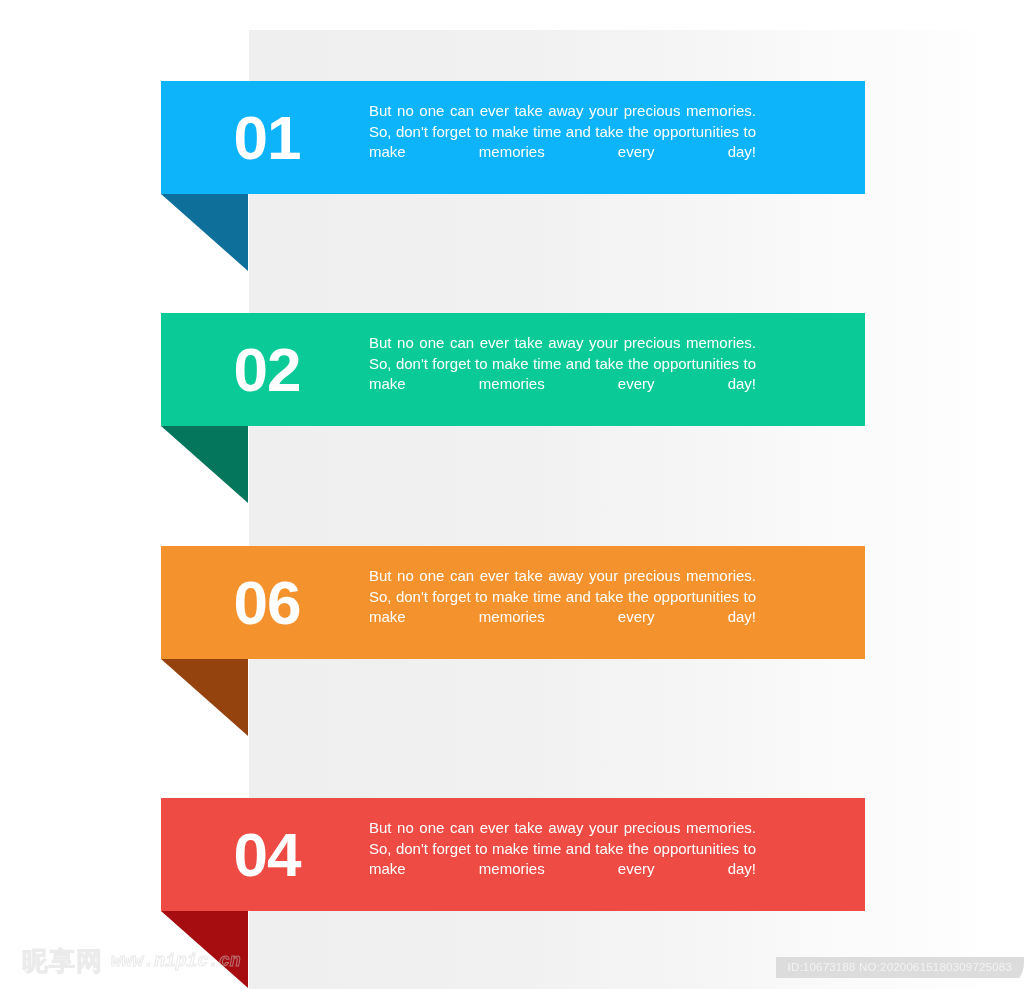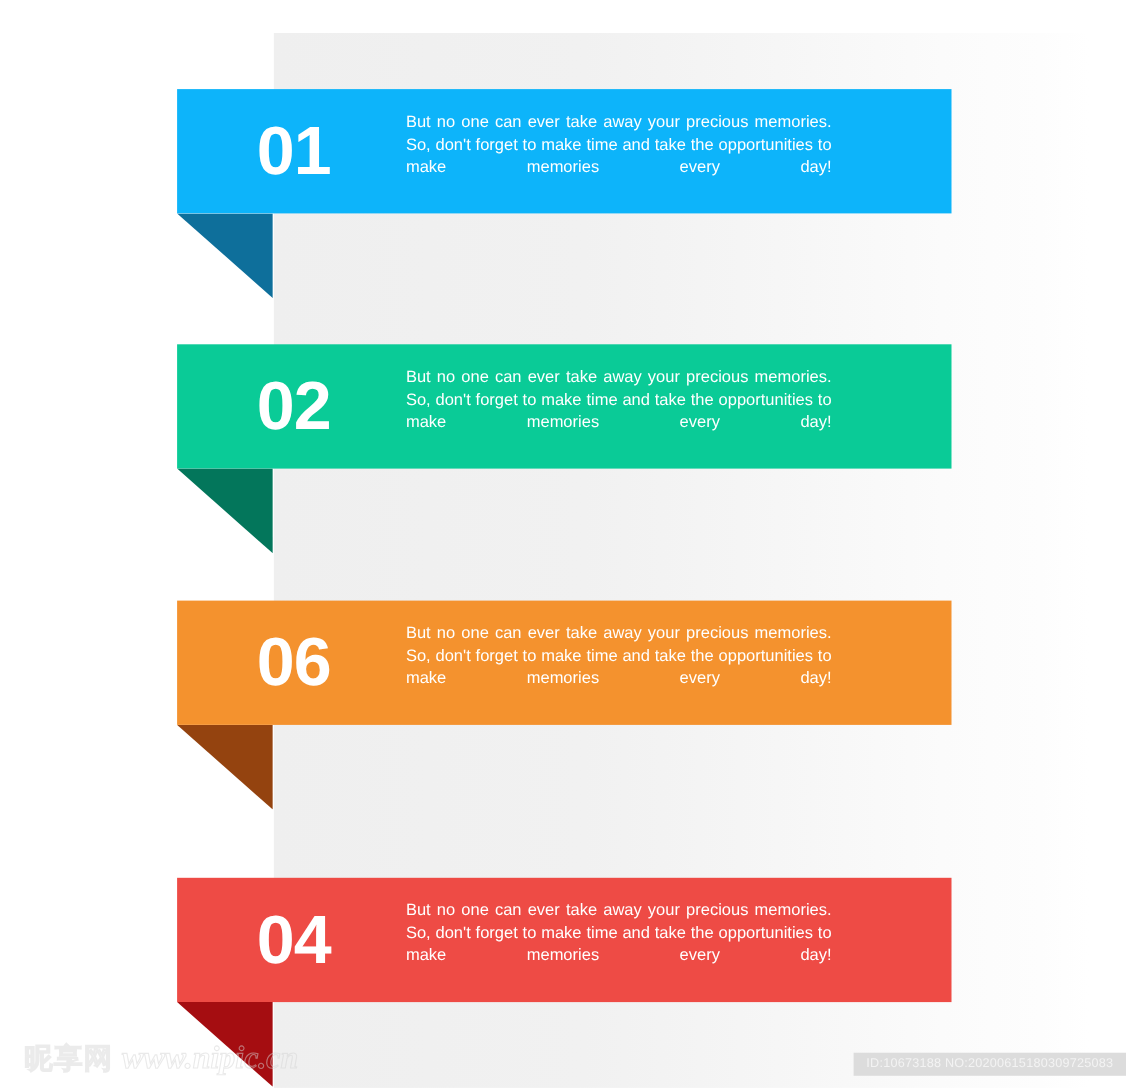--- a/index.html
+++ b/index.html
@@ -11,20 +11,21 @@
   body {
     font-family: "Liberation Sans", "DejaVu Sans", sans-serif;
   }
 
   #canvas {
     position: relative;
     width: 1024px;
     height: 989px;
     background: #ffffff;
     overflow: hidden;
+    border-radius: 26px;
   }
 
   
   .backdrop {
     position: absolute;
     left: 249px;
     top: 30px;
     width: 741px;
     height: 959px;
     background: linear-gradient(to right,
@@ -116,26 +117,26 @@
   .wm-logo .cjk {
     font-size: 26px;
     font-weight: 700;
     letter-spacing: 1px;
     color: transparent;
     -webkit-text-stroke: 1px #d8d8d8;
     font-family: "DejaVu Sans", sans-serif;
     line-height: 1;
   }
   .wm-logo .site {
-    font-size: 29px;
+    font-size: 18px;
     font-style: italic;
     font-weight: 700;
     color: transparent;
     -webkit-text-stroke: 1px #d5d5d5;
-    font-family: Liberation Serif, serif;
+    font-family: Liberation Mono, monospace;
     line-height: 1;
   }
 
   .wm-id {
     position: absolute;
     right: 0px;
     top: 957px;
     padding: 4px 12px 5px 12px;
     background: #dcdcdc;
     color: #f3f3f3;

